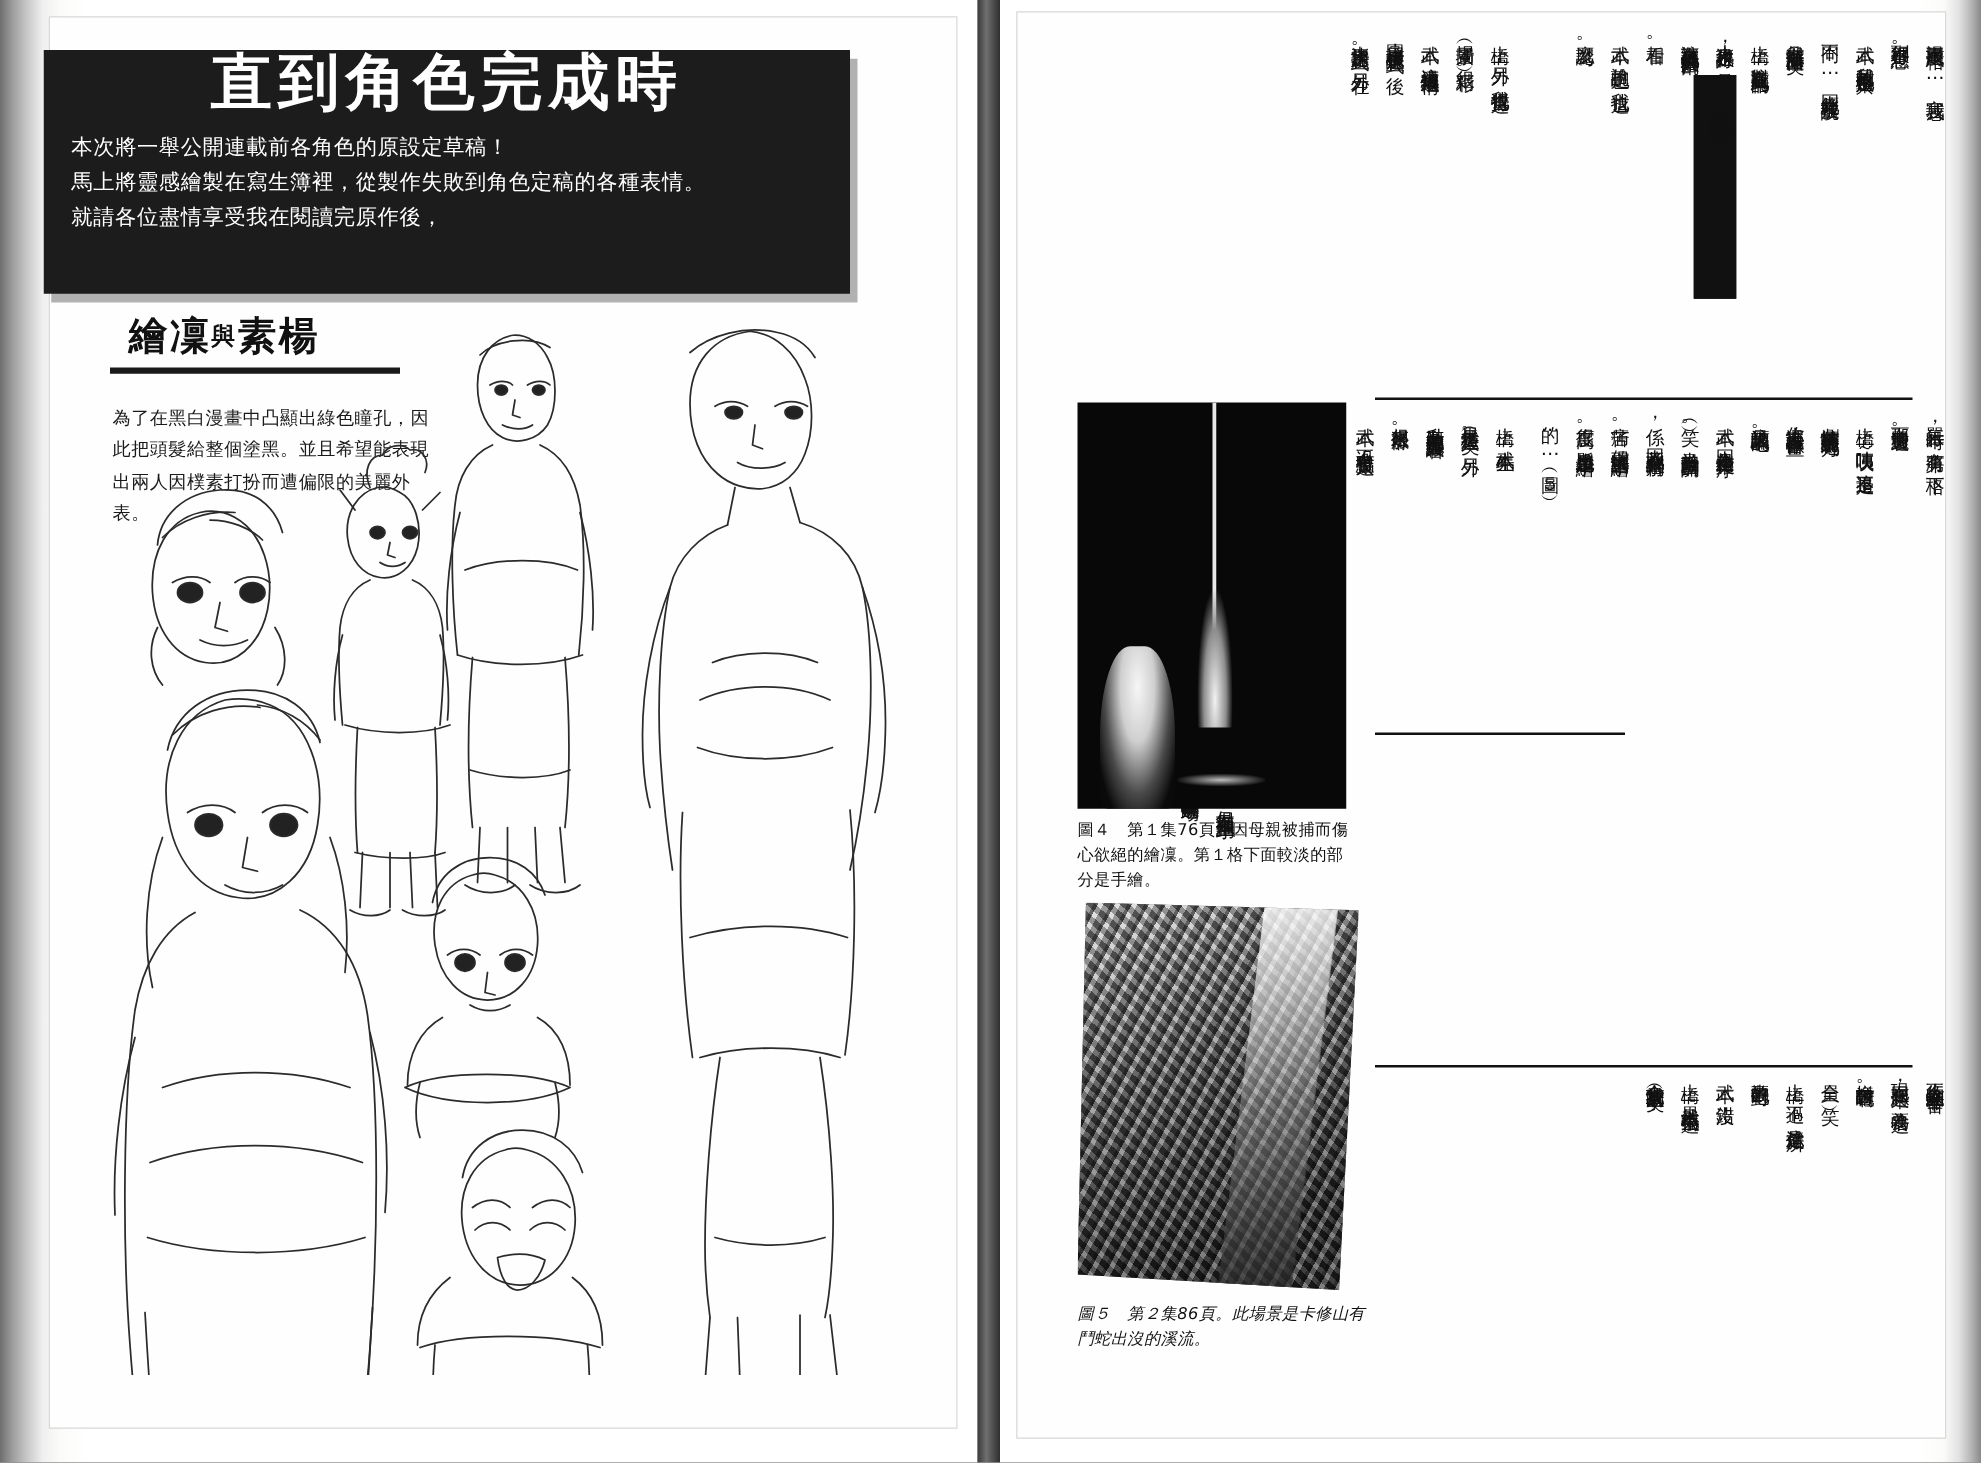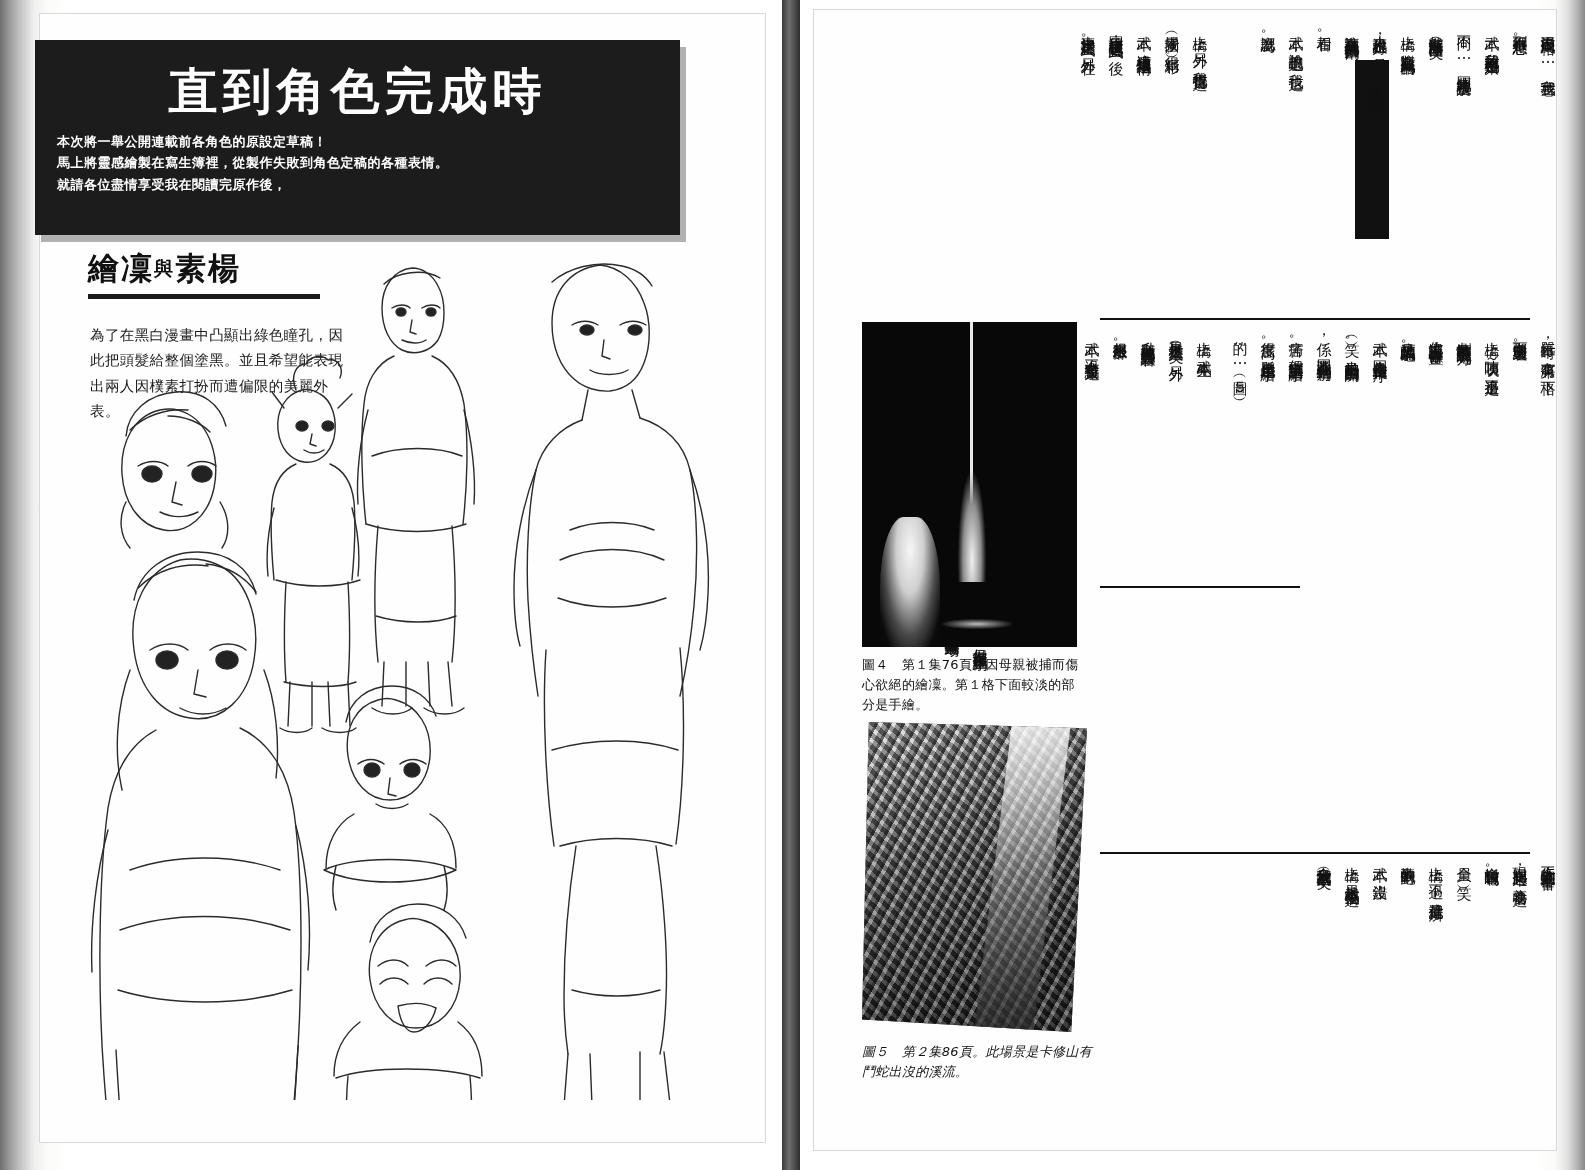--- a/index.html
+++ b/index.html
@@ -67,44 +67,43 @@
     background: #1c1c1c;
     color: #fff;
     box-shadow: 6px 7px 0 rgba(0,0,0,0.30);
   }
   .banner-title {
     text-align: center;
     font-family: "DejaVu Sans", sans-serif;
     font-weight: bold;
     font-size: 49px;
     letter-spacing: 5px;
-    padding-top: 26px;
     line-height: 1.05;
   }
   .banner-lines {
     margin: 14px 0 0 22px;
-    font-size: 13px;
+    font-size: 17px;
     line-height: 1.62;
     letter-spacing: 0.5px;
-    font-weight: bold;
   }
 
   
   .subtitle-wrap {
     position: absolute;
     left: 88px;
     top: 248px;
     width: 270px;
   }
   .subtitle {
     font-size: 31px;
     font-weight: bold;
     letter-spacing: 2px;
     color: #111;
     white-space: nowrap;
+    margin-left: 15px;
   }
   .subtitle .small {
     font-size: 19px;
     vertical-align: 4px;
   }
   .subtitle-rule {
     margin-top: 4px;
     height: 5px;
     background: #1a1a1a;
     width: 232px;

